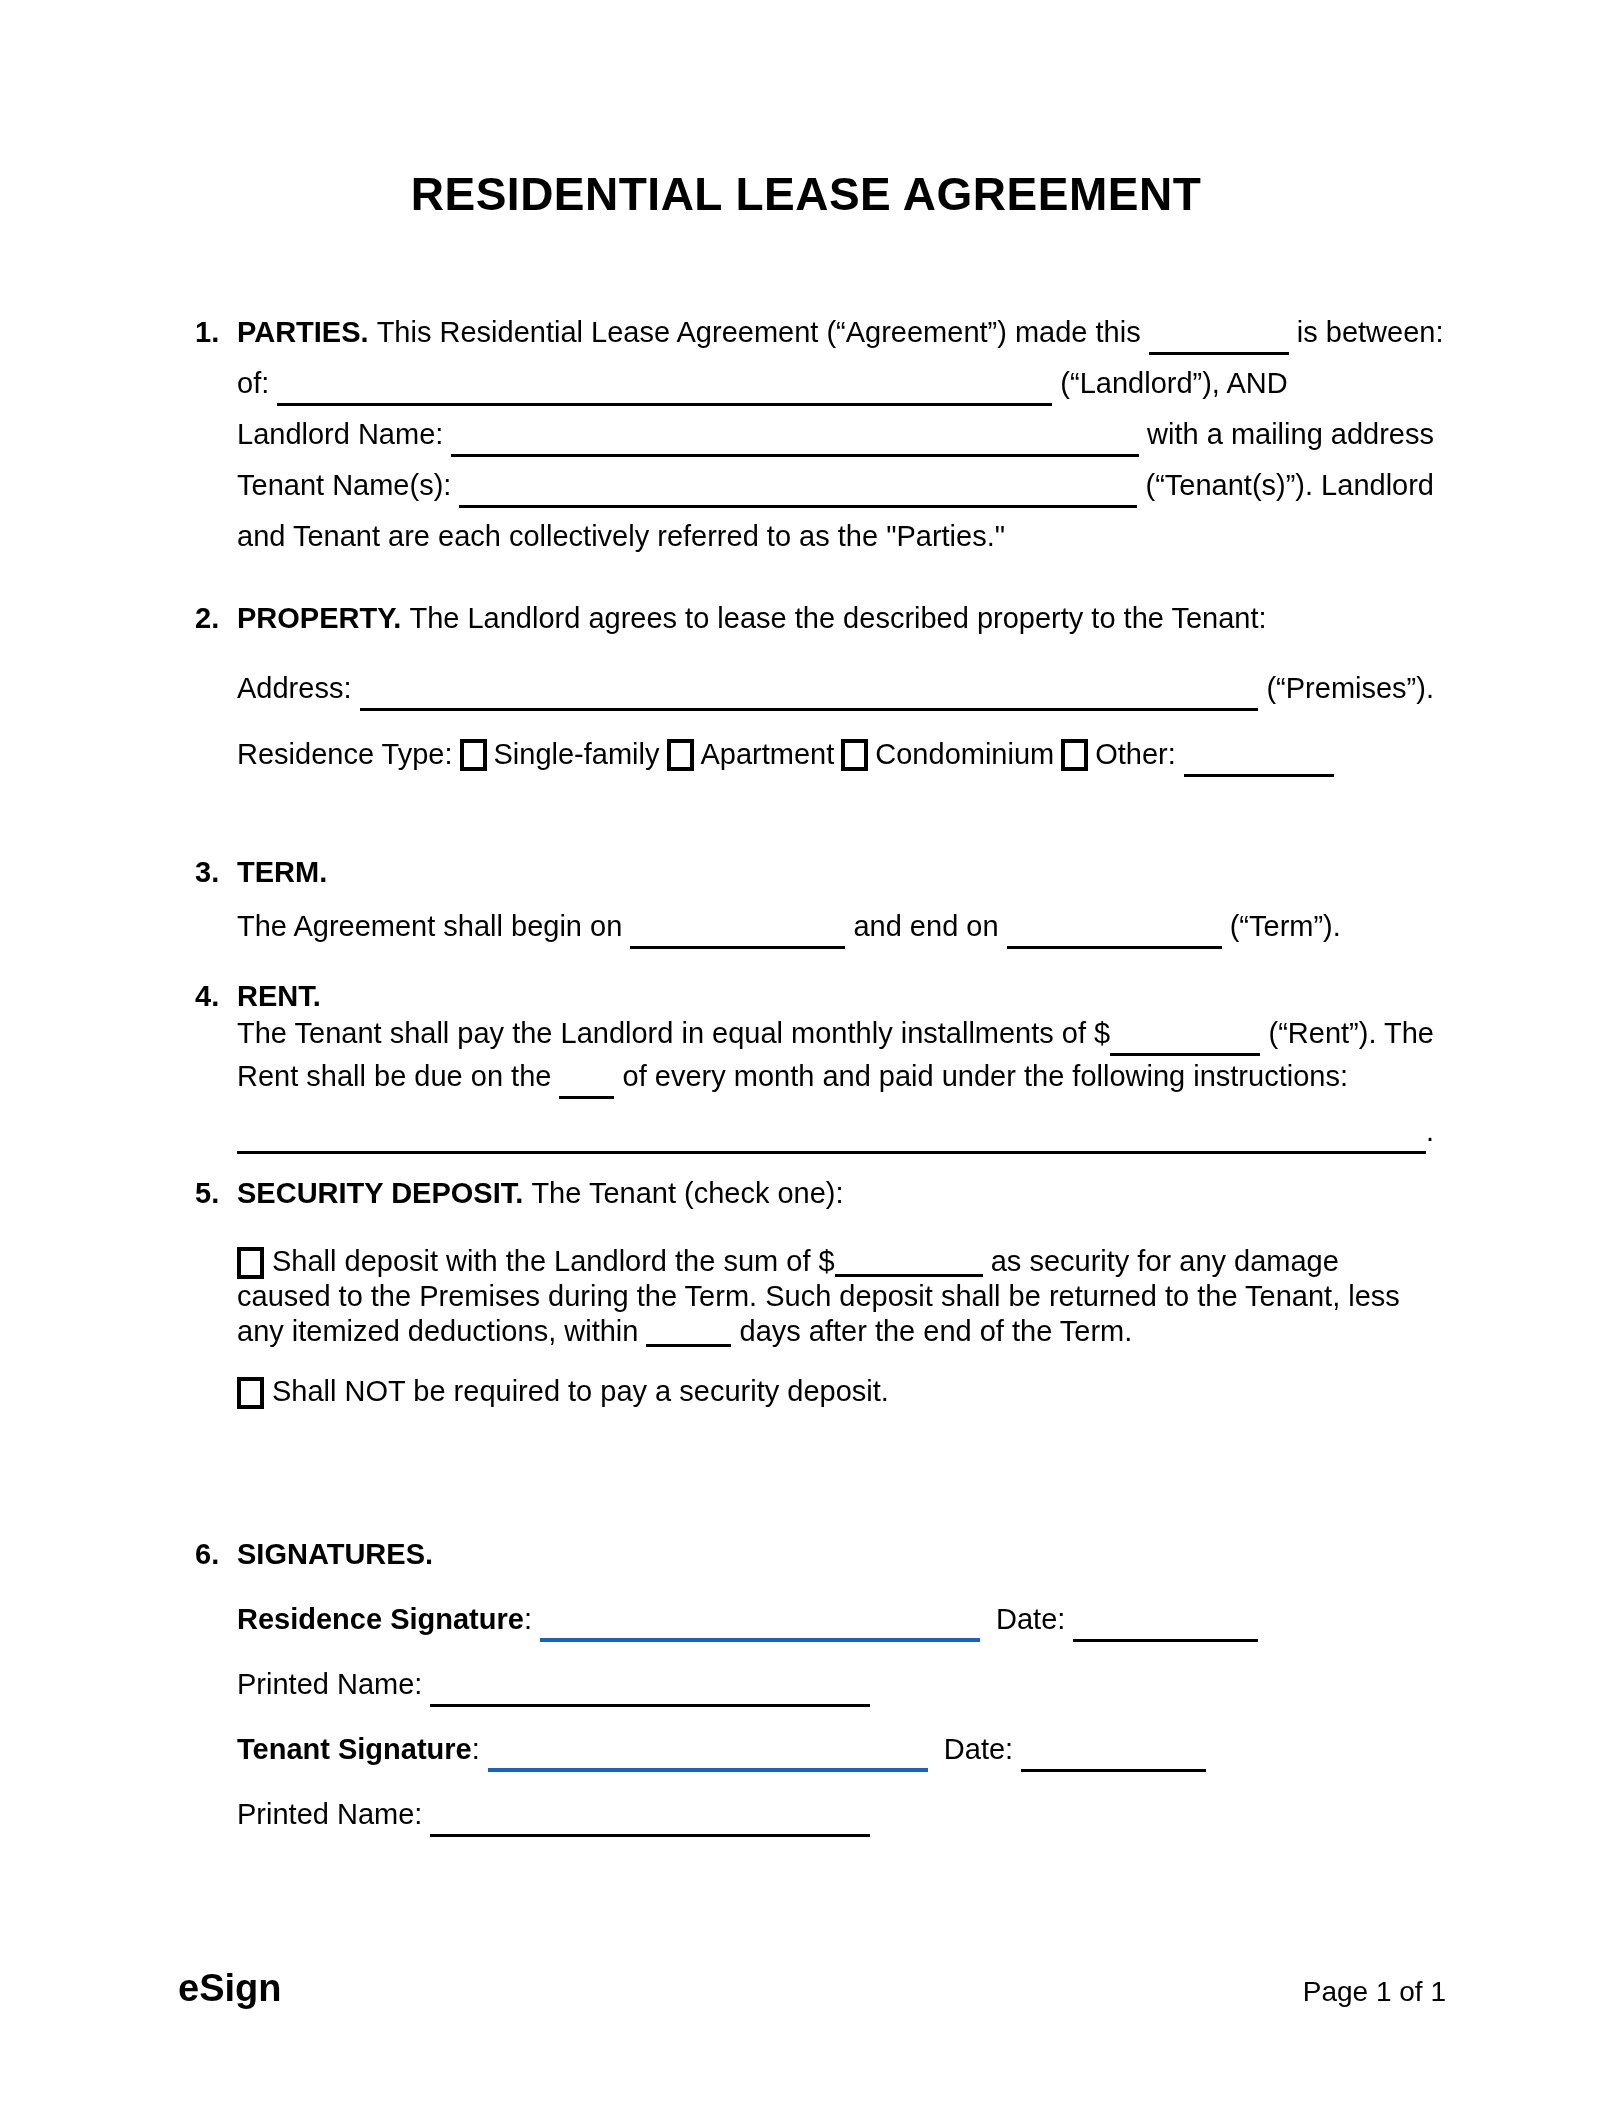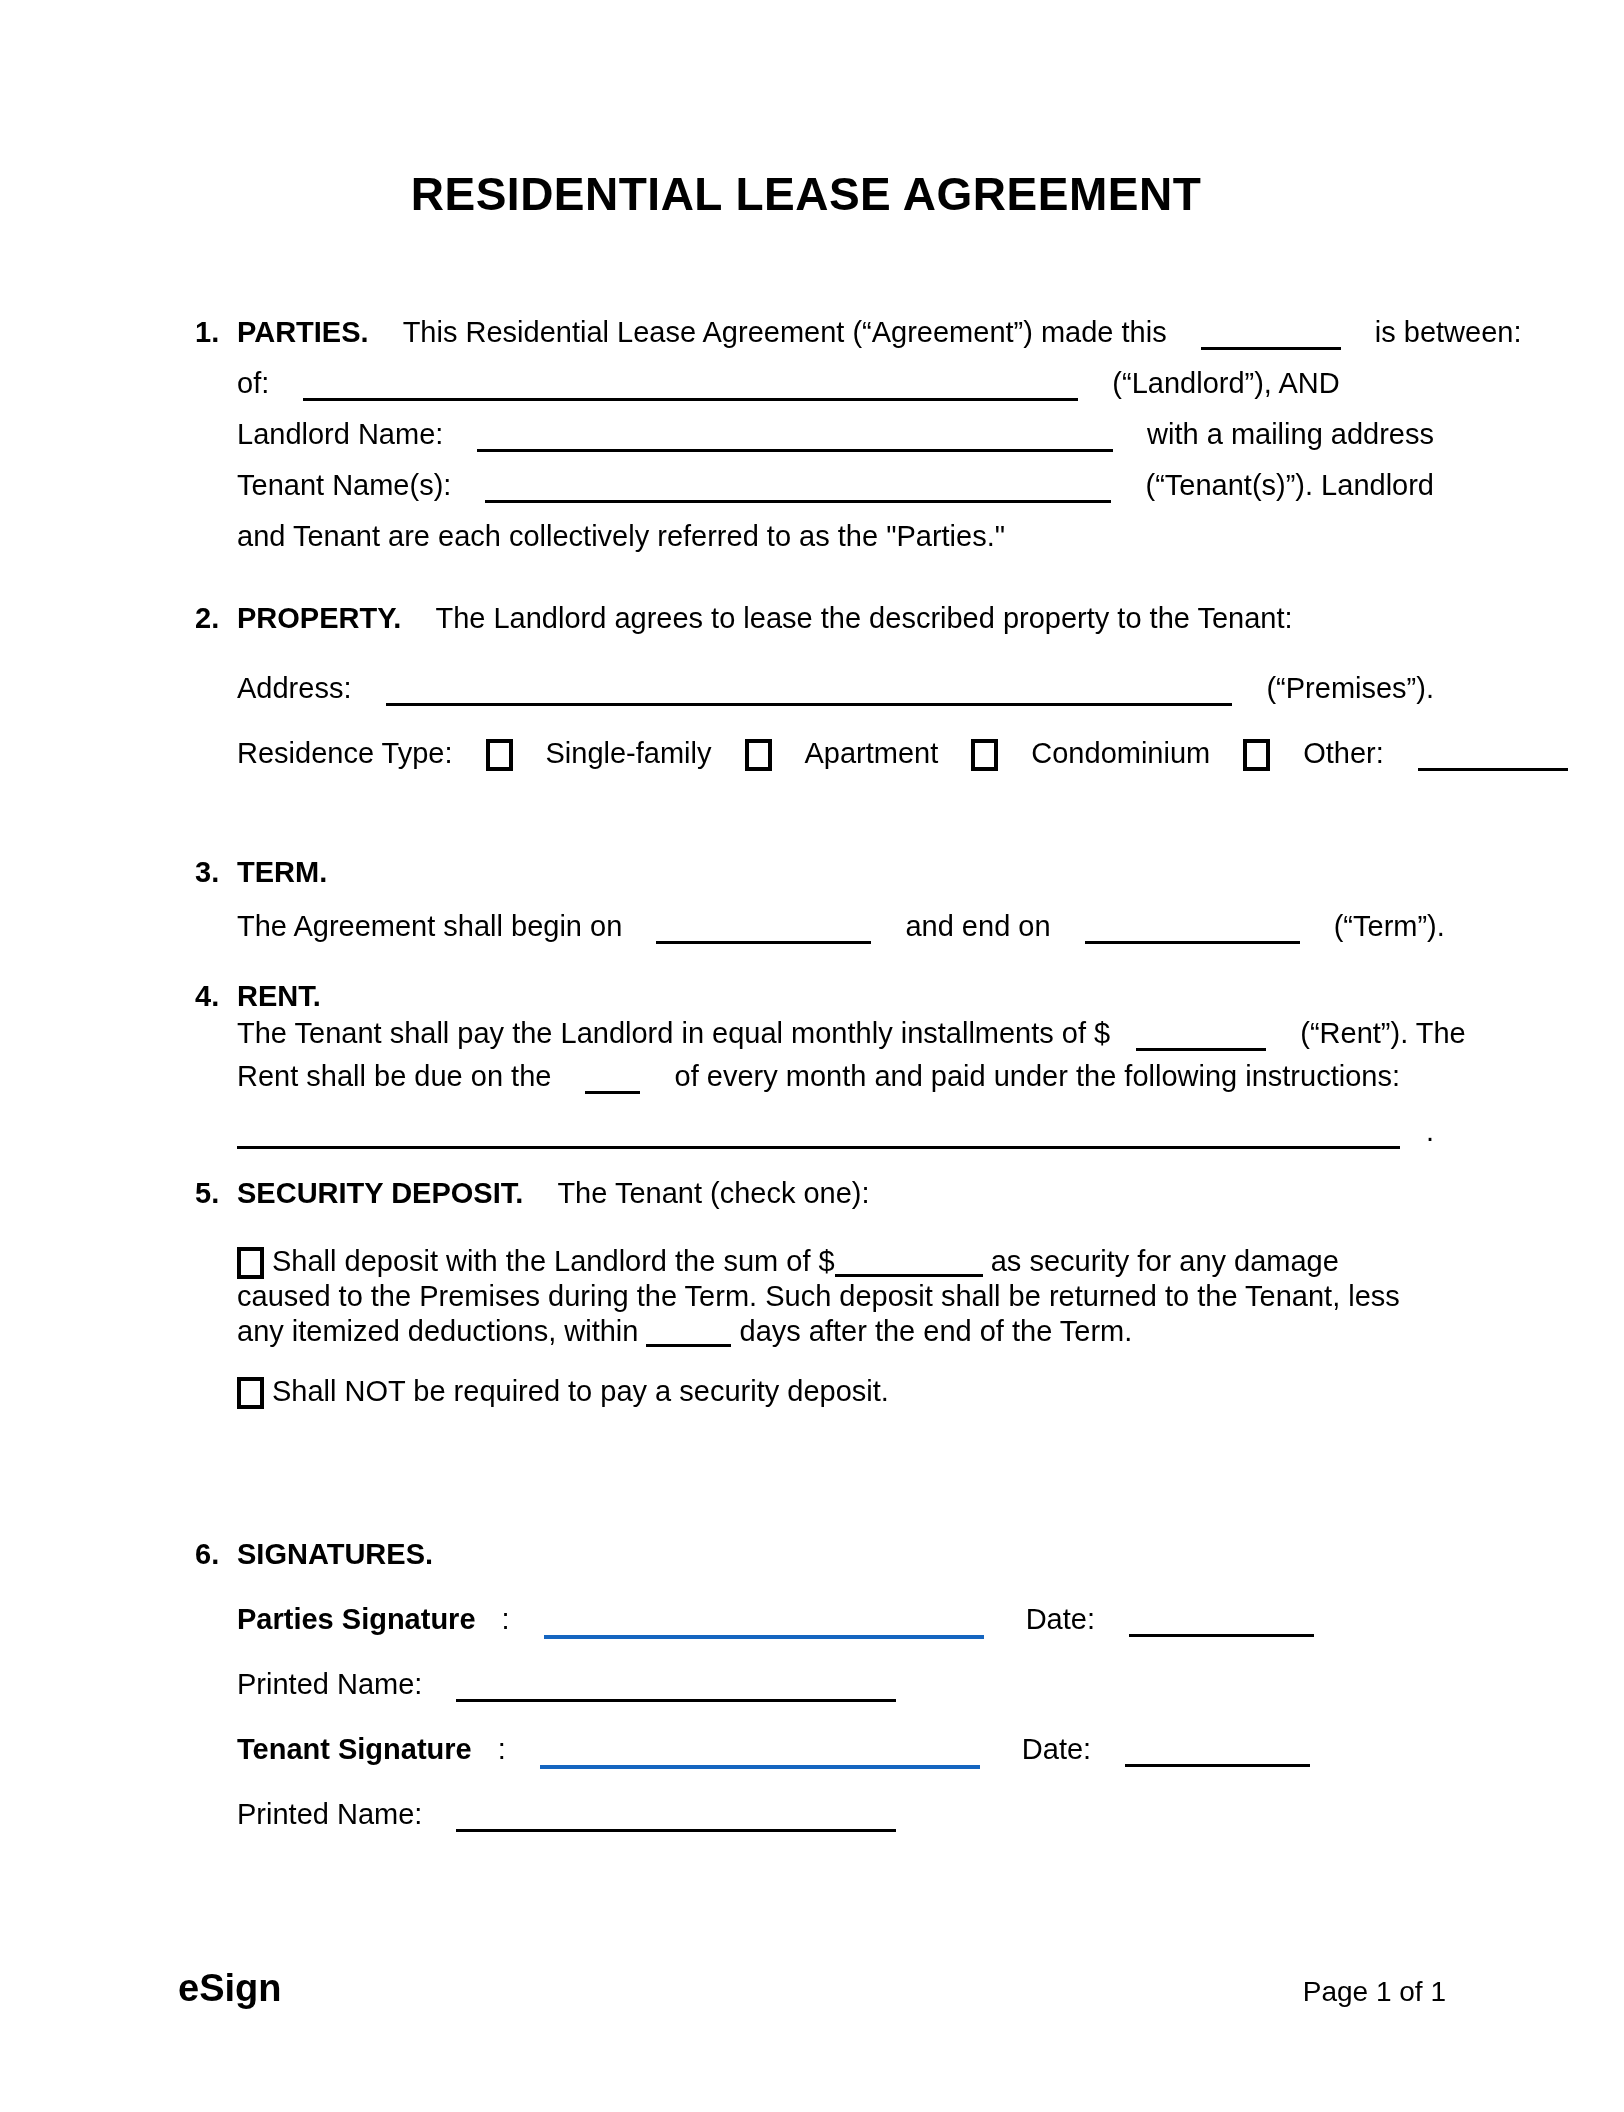--- a/index.html
+++ b/index.html
@@ -14,21 +14,21 @@
     overflow:hidden;
   }
   .title{
     font-size:46px;line-height:54px;font-weight:bold;
     text-align:center;letter-spacing:0.5px;
     margin:17px 0 94px 0;
   }
   .sec{display:flex;margin-bottom:48px;}
   .num{width:59px;flex:0 0 59px;padding-left:17px;box-sizing:border-box;font-weight:bold;}
   .content{flex:1;min-width:0;}
-  .line{display:flex;align-items:center;min-height:34px;margin-bottom:17px;gap:26px;}
+  .line{display:flex;align-items:flex-end;min-height:34px;margin-bottom:17px;}
   .line:last-child{margin-bottom:0;}
   .t{white-space:pre;}
   .b{font-weight:bold;white-space:pre;}
   .blank{
     height:26px;margin-bottom:-6px;
     border-bottom:3px solid #000;
     flex:0 0 auto;
   }
   .grow{flex:1 1 auto;}
   .pblank{
@@ -191,21 +191,21 @@
     </div>
   </div>
 
   <div class="sec sec-signatures">
     <div class="num">6.</div>
     <div class="content">
       <div class="line">
         <span class="b">SIGNATURES.</span>
       </div>
       <div class="line">
-        <span class="b">Parties Signature</span>
+        <span class="b">Residence Signature</span>
           <span class="t">: </span>
           <span class="sig-line w-sig" style="border-bottom-color: rgb(21, 101, 192);"></span>
           <span class="t date-label">Date: </span>
           <span class="blank w-date"></span>
       </div>
       <div class="line">
         <span class="t">Printed Name: </span>
           <span class="blank w-printed"></span>
       </div>
       <div class="line">

